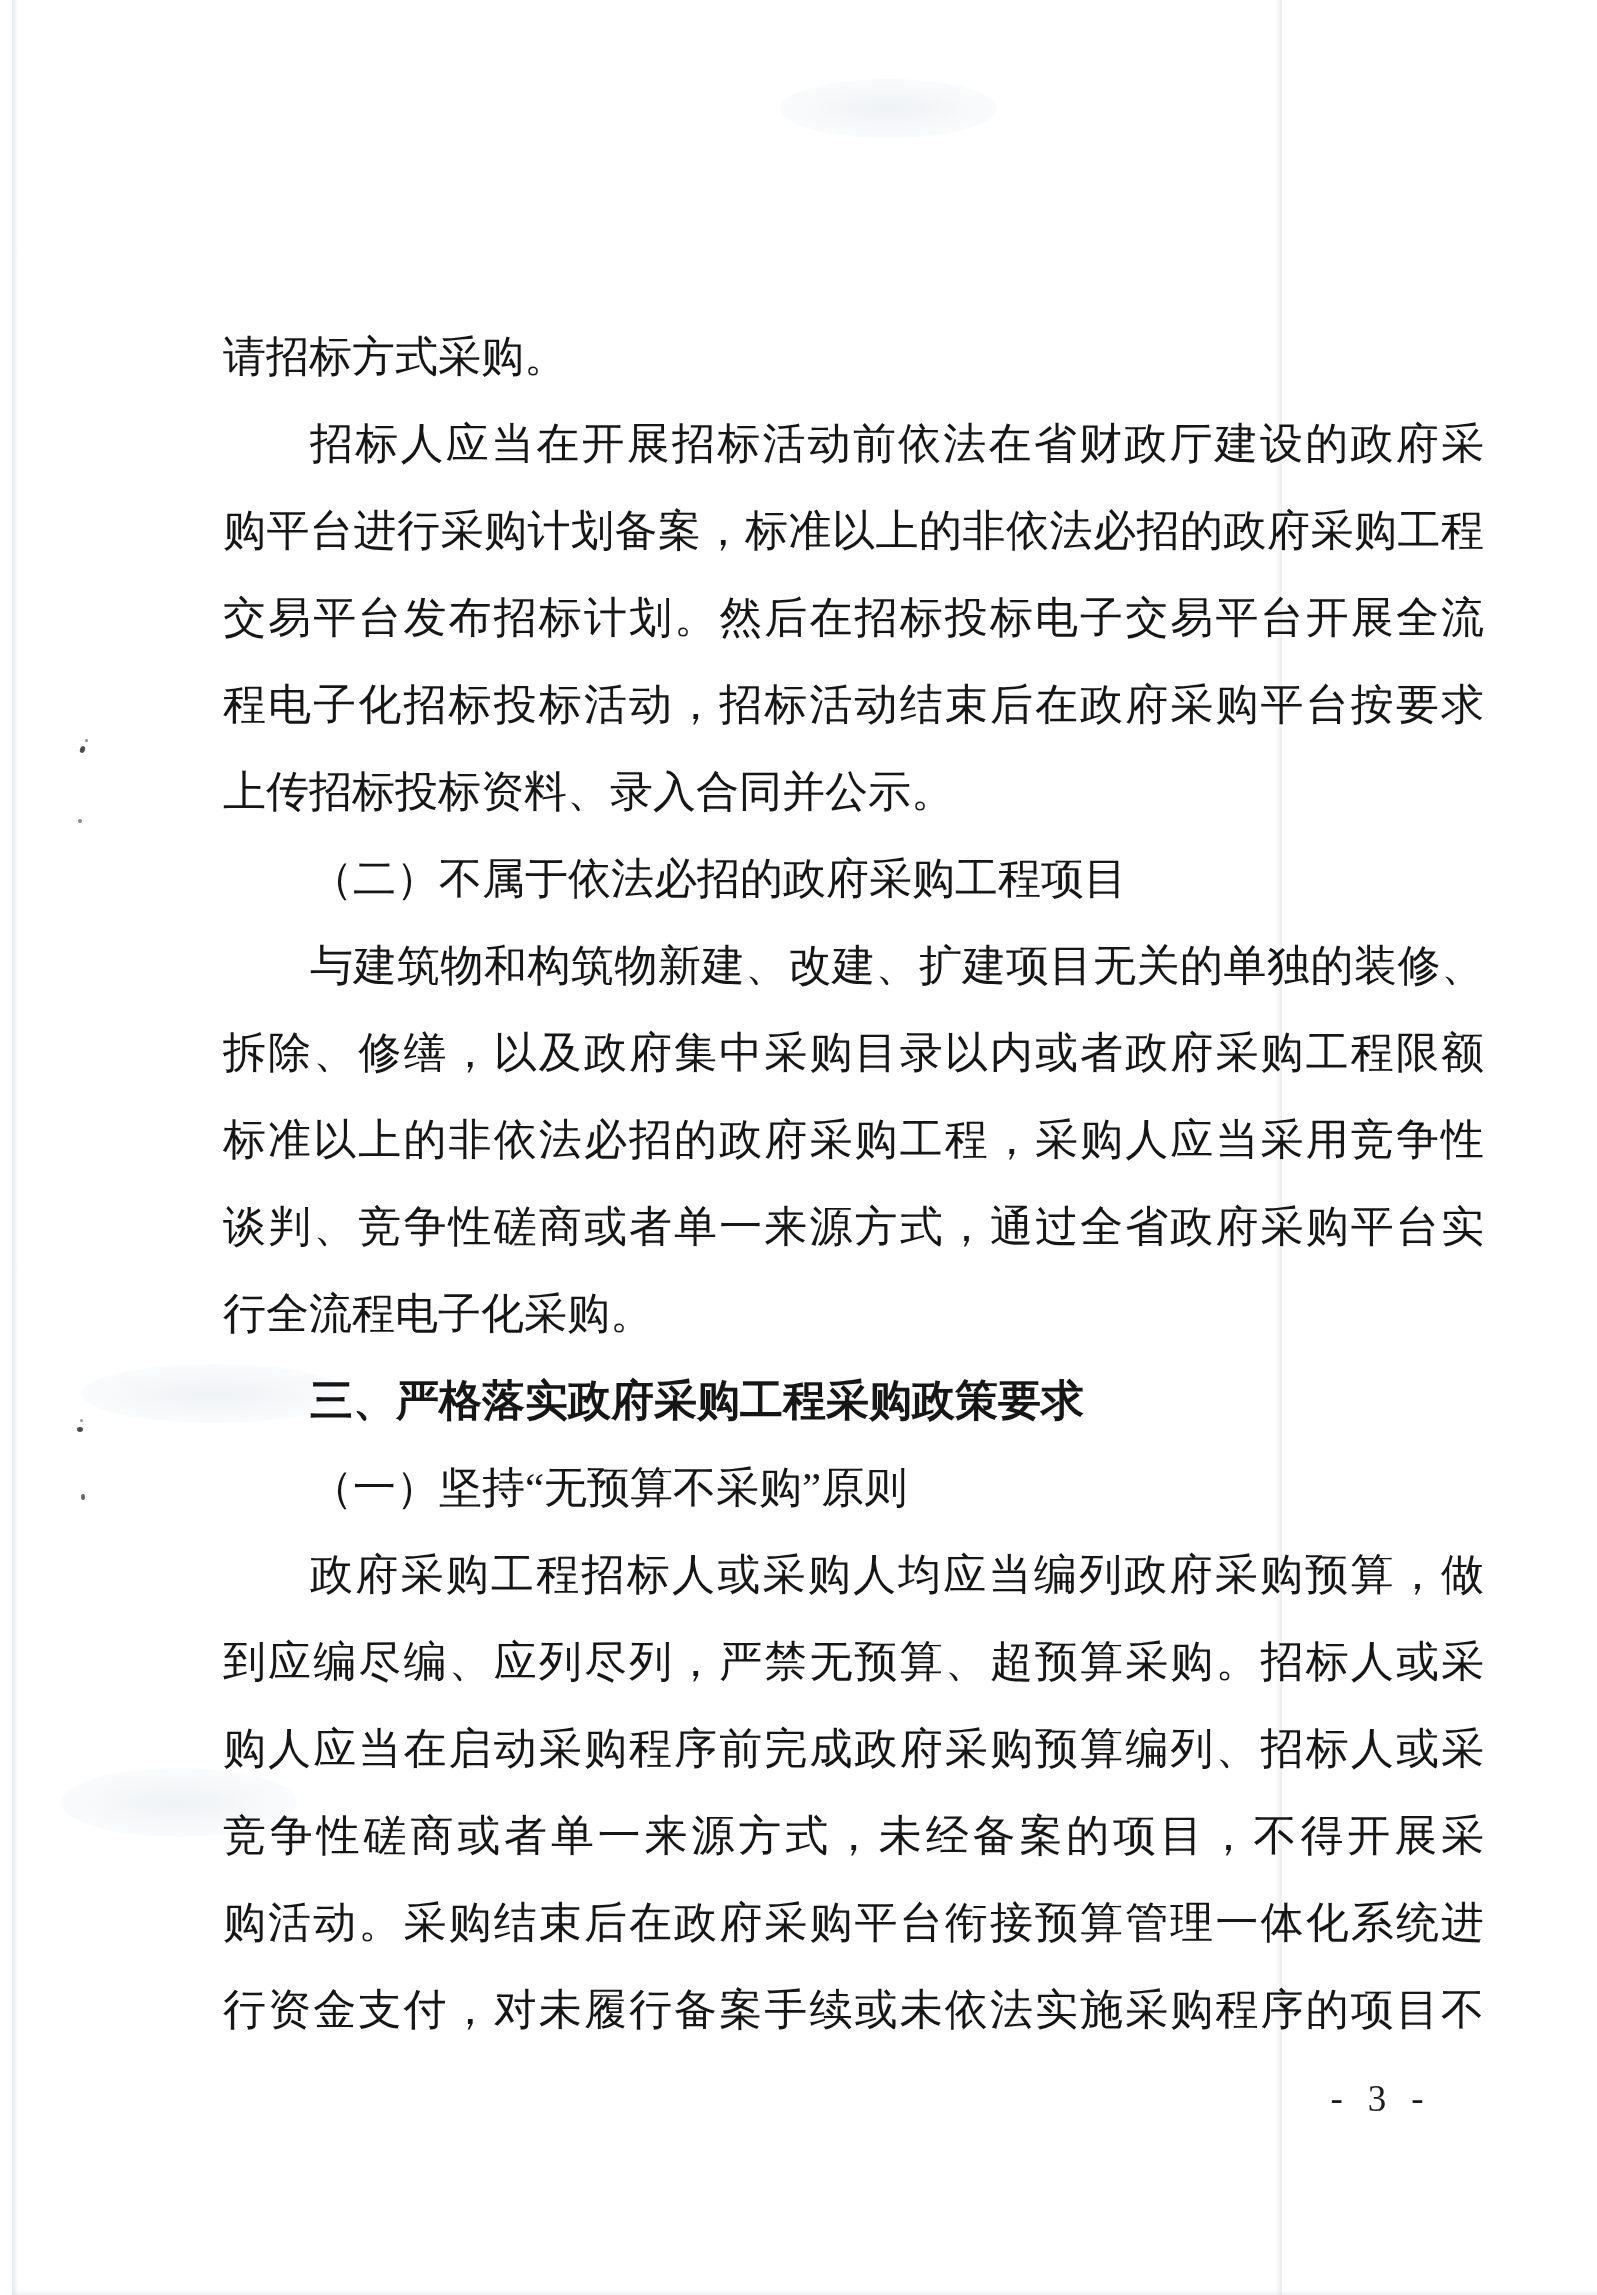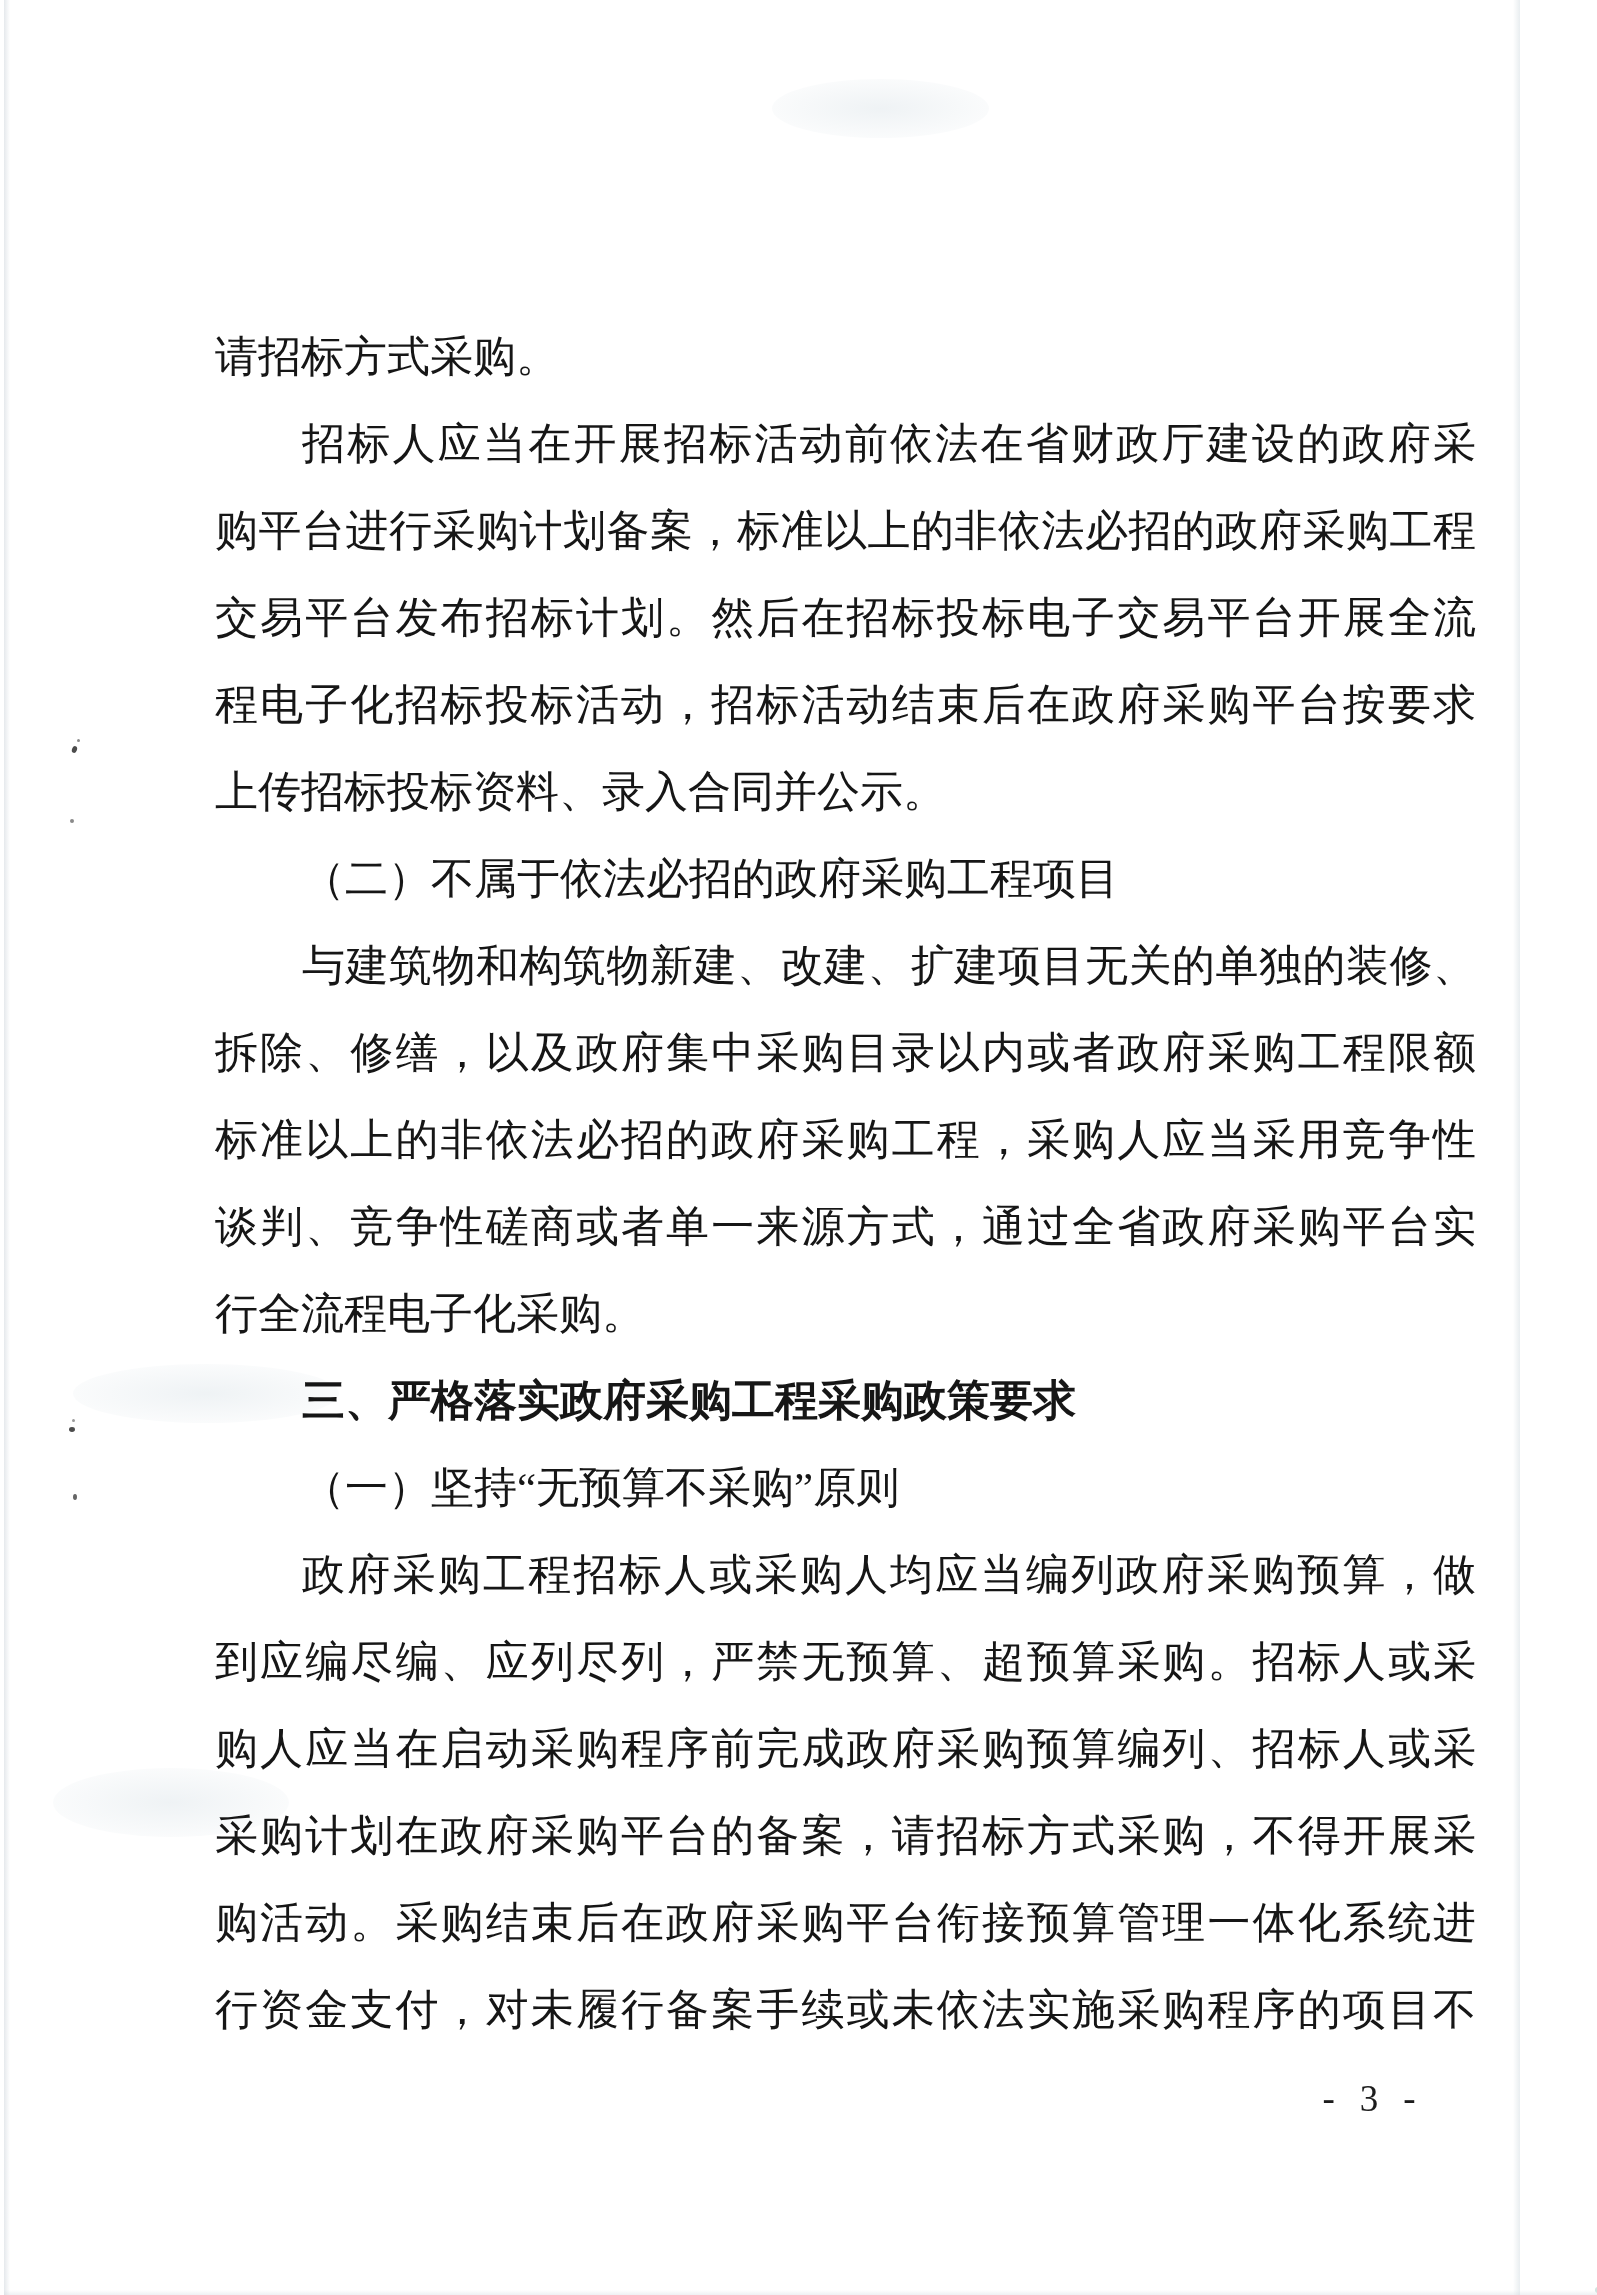--- a/index.html
+++ b/index.html
@@ -10,22 +10,22 @@
     width: 1598px;
     height: 2295px;
     position: relative;
     background: #ffffff;
     font-family: "Liberation Serif", "DejaVu Serif", serif;
     color: #161616;
     overflow: hidden;
   }
   .page {
     position: absolute;
-    left: 4px; top: 0;
-    width: 1516px; height: 2295px;
+    left: 12px; top: 0;
+    width: 1270px; height: 2295px;
     background: #ffffff;
   }
   
   .edge-left {
     position: absolute; left: 0; top: 0;
     width: 5.9px; height: 2295px;
     background: linear-gradient(to right, rgba(198,206,213,0.45), rgba(198,206,213,0));
   }
   .edge-right {
     position: absolute; right: 0; top: 0;
@@ -128,21 +128,21 @@
     <div class="line fill indent">与建筑物和构筑物新建、改建、扩建项目无关的单独的装修、</div>
     <div class="line fill">拆除、修缮，以及政府集中采购目录以内或者政府采购工程限额</div>
     <div class="line fill">标准以上的非依法必招的政府采购工程，采购人应当采用竞争性</div>
     <div class="line fill">谈判、竞争性磋商或者单一来源方式，通过全省政府采购平台实</div>
     <div class="line">行全流程电子化采购。</div>
     <div class="line indent bold">三、严格落实政府采购工程采购政策要求</div>
     <div class="line indent">（一）坚持“无预算不采购”原则</div>
     <div class="line fill indent">政府采购工程招标人或采购人均应当编列政府采购预算，做</div>
     <div class="line fill">到应编尽编、应列尽列，严禁无预算、超预算采购。招标人或采</div>
     <div class="line fill">购人应当在启动采购程序前完成政府采购预算编列、招标人或采</div>
-    <div class="line fill">采购计划在政府采购平台的备案，请招标方式采购，不得开展采</div>
+    <div class="line fill">竞争性磋商或者单一来源方式，未经备案的项目，不得开展采</div>
     <div class="line fill">购活动。采购结束后在政府采购平台衔接预算管理一体化系统进</div>
     <div class="line fill">行资金支付，对未履行备案手续或未依法实施采购程序的项目不</div>
   </div>
 
   <div class="page-number">- 3 -</div>
 
 </div>
 
 
 </body></html>

